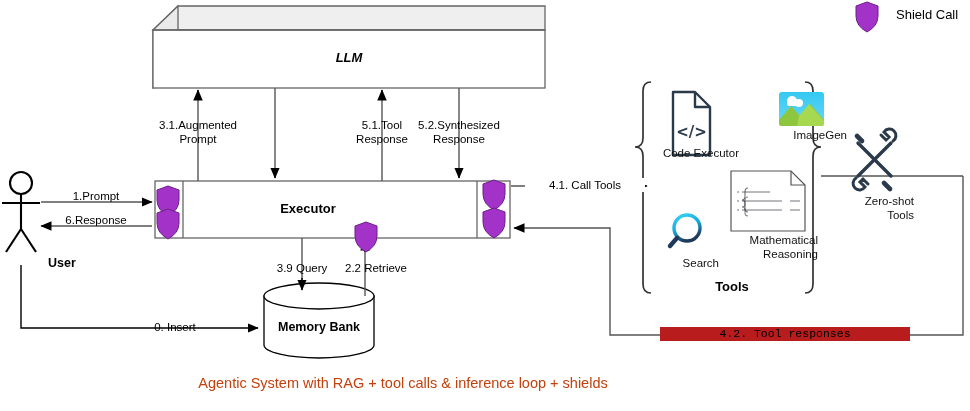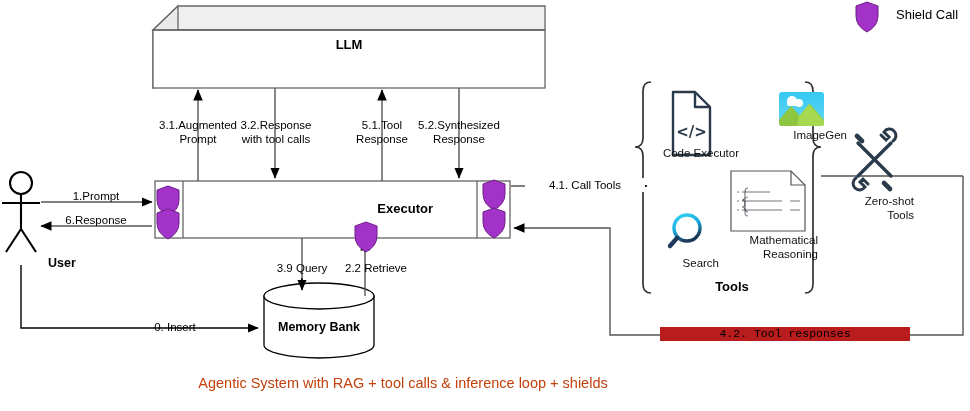--- a/index.html
+++ b/index.html
@@ -180,23 +180,23 @@
     <g stroke="#2b3a4a" stroke-width="3.4" fill="none" stroke-linecap="round">
       <line x1="858" y1="176" x2="891" y2="143"></line>
       <line x1="858" y1="143" x2="891" y2="176"></line>
       <path d="M893,141 a6.5,6.5 0 1 0 -9,-9 l5,5 l-3,3 l-5,-5" stroke-width="3" fill="none"></path>
       <path d="M856,178 a6.5,6.5 0 1 0 9,9 l-5,-5 l3,-3 l5,5" stroke-width="3" fill="none"></path>
       <path d="M884,183 l6,6" stroke-width="4.6"></path>
       <path d="M857,136 l5,5" stroke-width="4.6"></path>
     </g>
   </svg>
 
-  <div class="lbl bold" style="left:153px;top:38px;width:392px;font-size:13px;">LLM</div>
-
-  <div class="lbl bold" style="left:183px;top:202px;width:250px;font-size:13px;text-align:right;">Executor</div>
+  <div class="lbl bold" style="left:153px;top:51px;width:392px;font-size:13px;font-style:italic;">LLM</div>
+
+  <div class="lbl bold" style="left:183px;top:202px;width:250px;font-size:13px;">Executor</div>
 
   <div class="lbl bold" style="left:264px;top:320px;width:110px;font-size:12.5px;">Memory Bank</div>
 
   <div class="lbl bold" style="left:0px;top:256px;width:44px;font-size:12.5px;padding-left:40px;">User</div>
 
   <div class="lbl bold" style="left:651px;top:280px;width:162px;font-size:13px;">Tools</div>
 
   <div class="lbl" style="left:884px;top:8px;font-size:13px;text-align:center;margin-left:12px;">Shield Call</div>
 
   <div class="lbl" style="left:46px;top:189px;width:100px;">1.Prompt</div>
@@ -205,22 +205,20 @@
 
   <div class="lbl" style="left:100px;top:320px;width:150px;">0. Insert</div>
 
   <div class="lbl" style="left:256px;top:261px;width:92px;">3.9 Query</div>
 
   <div class="lbl" style="left:330px;top:261px;width:92px;">2.2 Retrieve</div>
 
   <div class="lbl" style="left:138px;top:118px;width:120px;">3.1.Augmented</div>
   <div class="lbl" style="left:138px;top:132px;width:120px;">Prompt</div>
 
-  <div class="lbl" style="left:216px;top:118px;width:120px;">3.2.Response</div>
-  <div class="lbl" style="left:216px;top:132px;width:120px;">with tool calls</div>
 
   <div class="lbl" style="left:334px;top:118px;width:96px;">5.1.Tool</div>
   <div class="lbl" style="left:334px;top:132px;width:96px;">Response</div>
 
   <div class="lbl" style="left:399px;top:118px;width:120px;">5.2.Synthesized</div>
   <div class="lbl" style="left:399px;top:132px;width:120px;">Response</div>
 
   <div class="lbl" style="left:525px;top:178px;width:120px;background:#fff;">4.1. Call Tools</div>
 
   <div class="lbl" style="left:660px;top:327px;width:250px;background:#b91c1c;font-family:Liberation Mono, monospace;">4.2. Tool responses</div>

